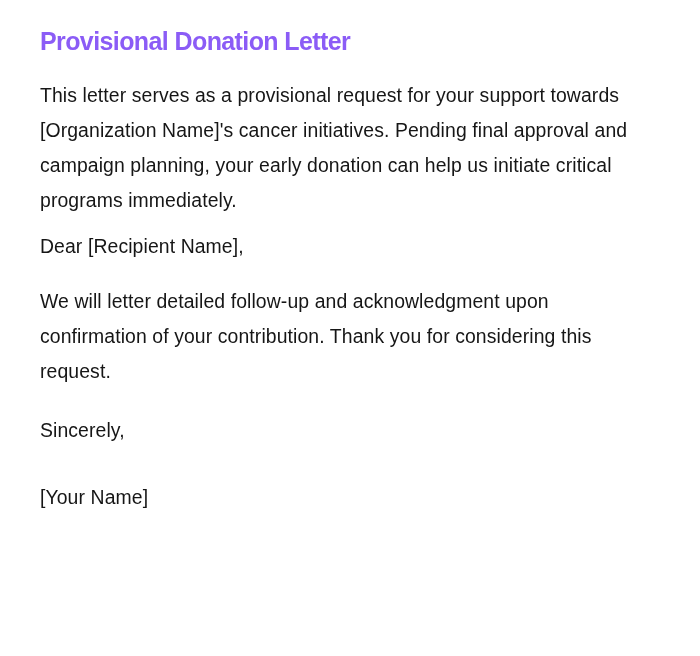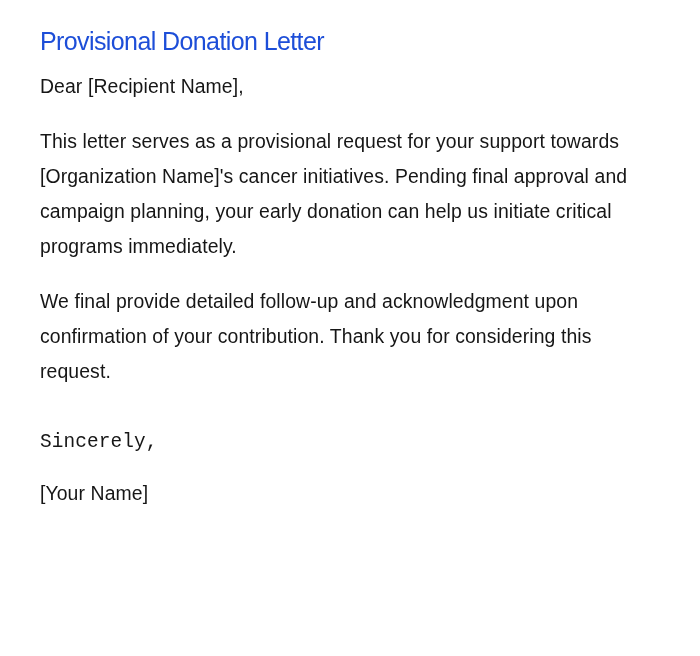--- a/index.html
+++ b/index.html
@@ -13,42 +13,42 @@
       overflow: hidden;
       font-family: "Liberation Sans", "DejaVu Sans", sans-serif;
       color: #111111;
     }
     .page {
       position: relative;
       padding: 24px 40px 0 40px;
     }
     .title {
       font-size: 25px;
-      font-weight: normal;
+      font-weight: bold;
       letter-spacing: -0.6px;
       margin: 0;
       line-height: 34px;
-      color: #1d4ed8;
+      color: #8b5cf6;
     }
     .para {
       font-size: 19.4px;
       line-height: 35px;
       margin: 0;
       color: #161616;
       letter-spacing: 0.1px;
     }
     .greeting { margin-top: 11px; }
     .body1 { margin-top: 20px; width: 610px; }
     .body2 { margin-top: 20px; width: 610px; }
-    .closing { margin-top: 36px; font-family: Liberation Mono, monospace; }
-    .sig { margin-top: 16px; }
+    .closing { margin-top: 24px; }
+    .sig { margin-top: 32px; }
   </style>
 </head>
 <body>
 
 <div class="page">
   <h1 class="title">Provisional Donation Letter</h1>
+  <p class="para body1">This letter serves as a provisional request for your support towards [Organization Name]'s cancer initiatives. Pending final approval and campaign planning, your early donation can help us initiate critical programs immediately.</p>
   <p class="para greeting">Dear [Recipient Name],</p>
-  <p class="para body1">This letter serves as a provisional request for your support towards [Organization Name]'s cancer initiatives. Pending final approval and campaign planning, your early donation can help us initiate critical programs immediately.</p>
-  <p class="para body2">We final provide detailed follow-up and acknowledgment upon confirmation of your contribution. Thank you for considering this request.</p>
+  <p class="para body2">We will letter detailed follow-up and acknowledgment upon confirmation of your contribution. Thank you for considering this request.</p>
   <p class="para closing">Sincerely,</p>
   <p class="para sig">[Your Name]</p>
 </div>
 
 </body></html>

